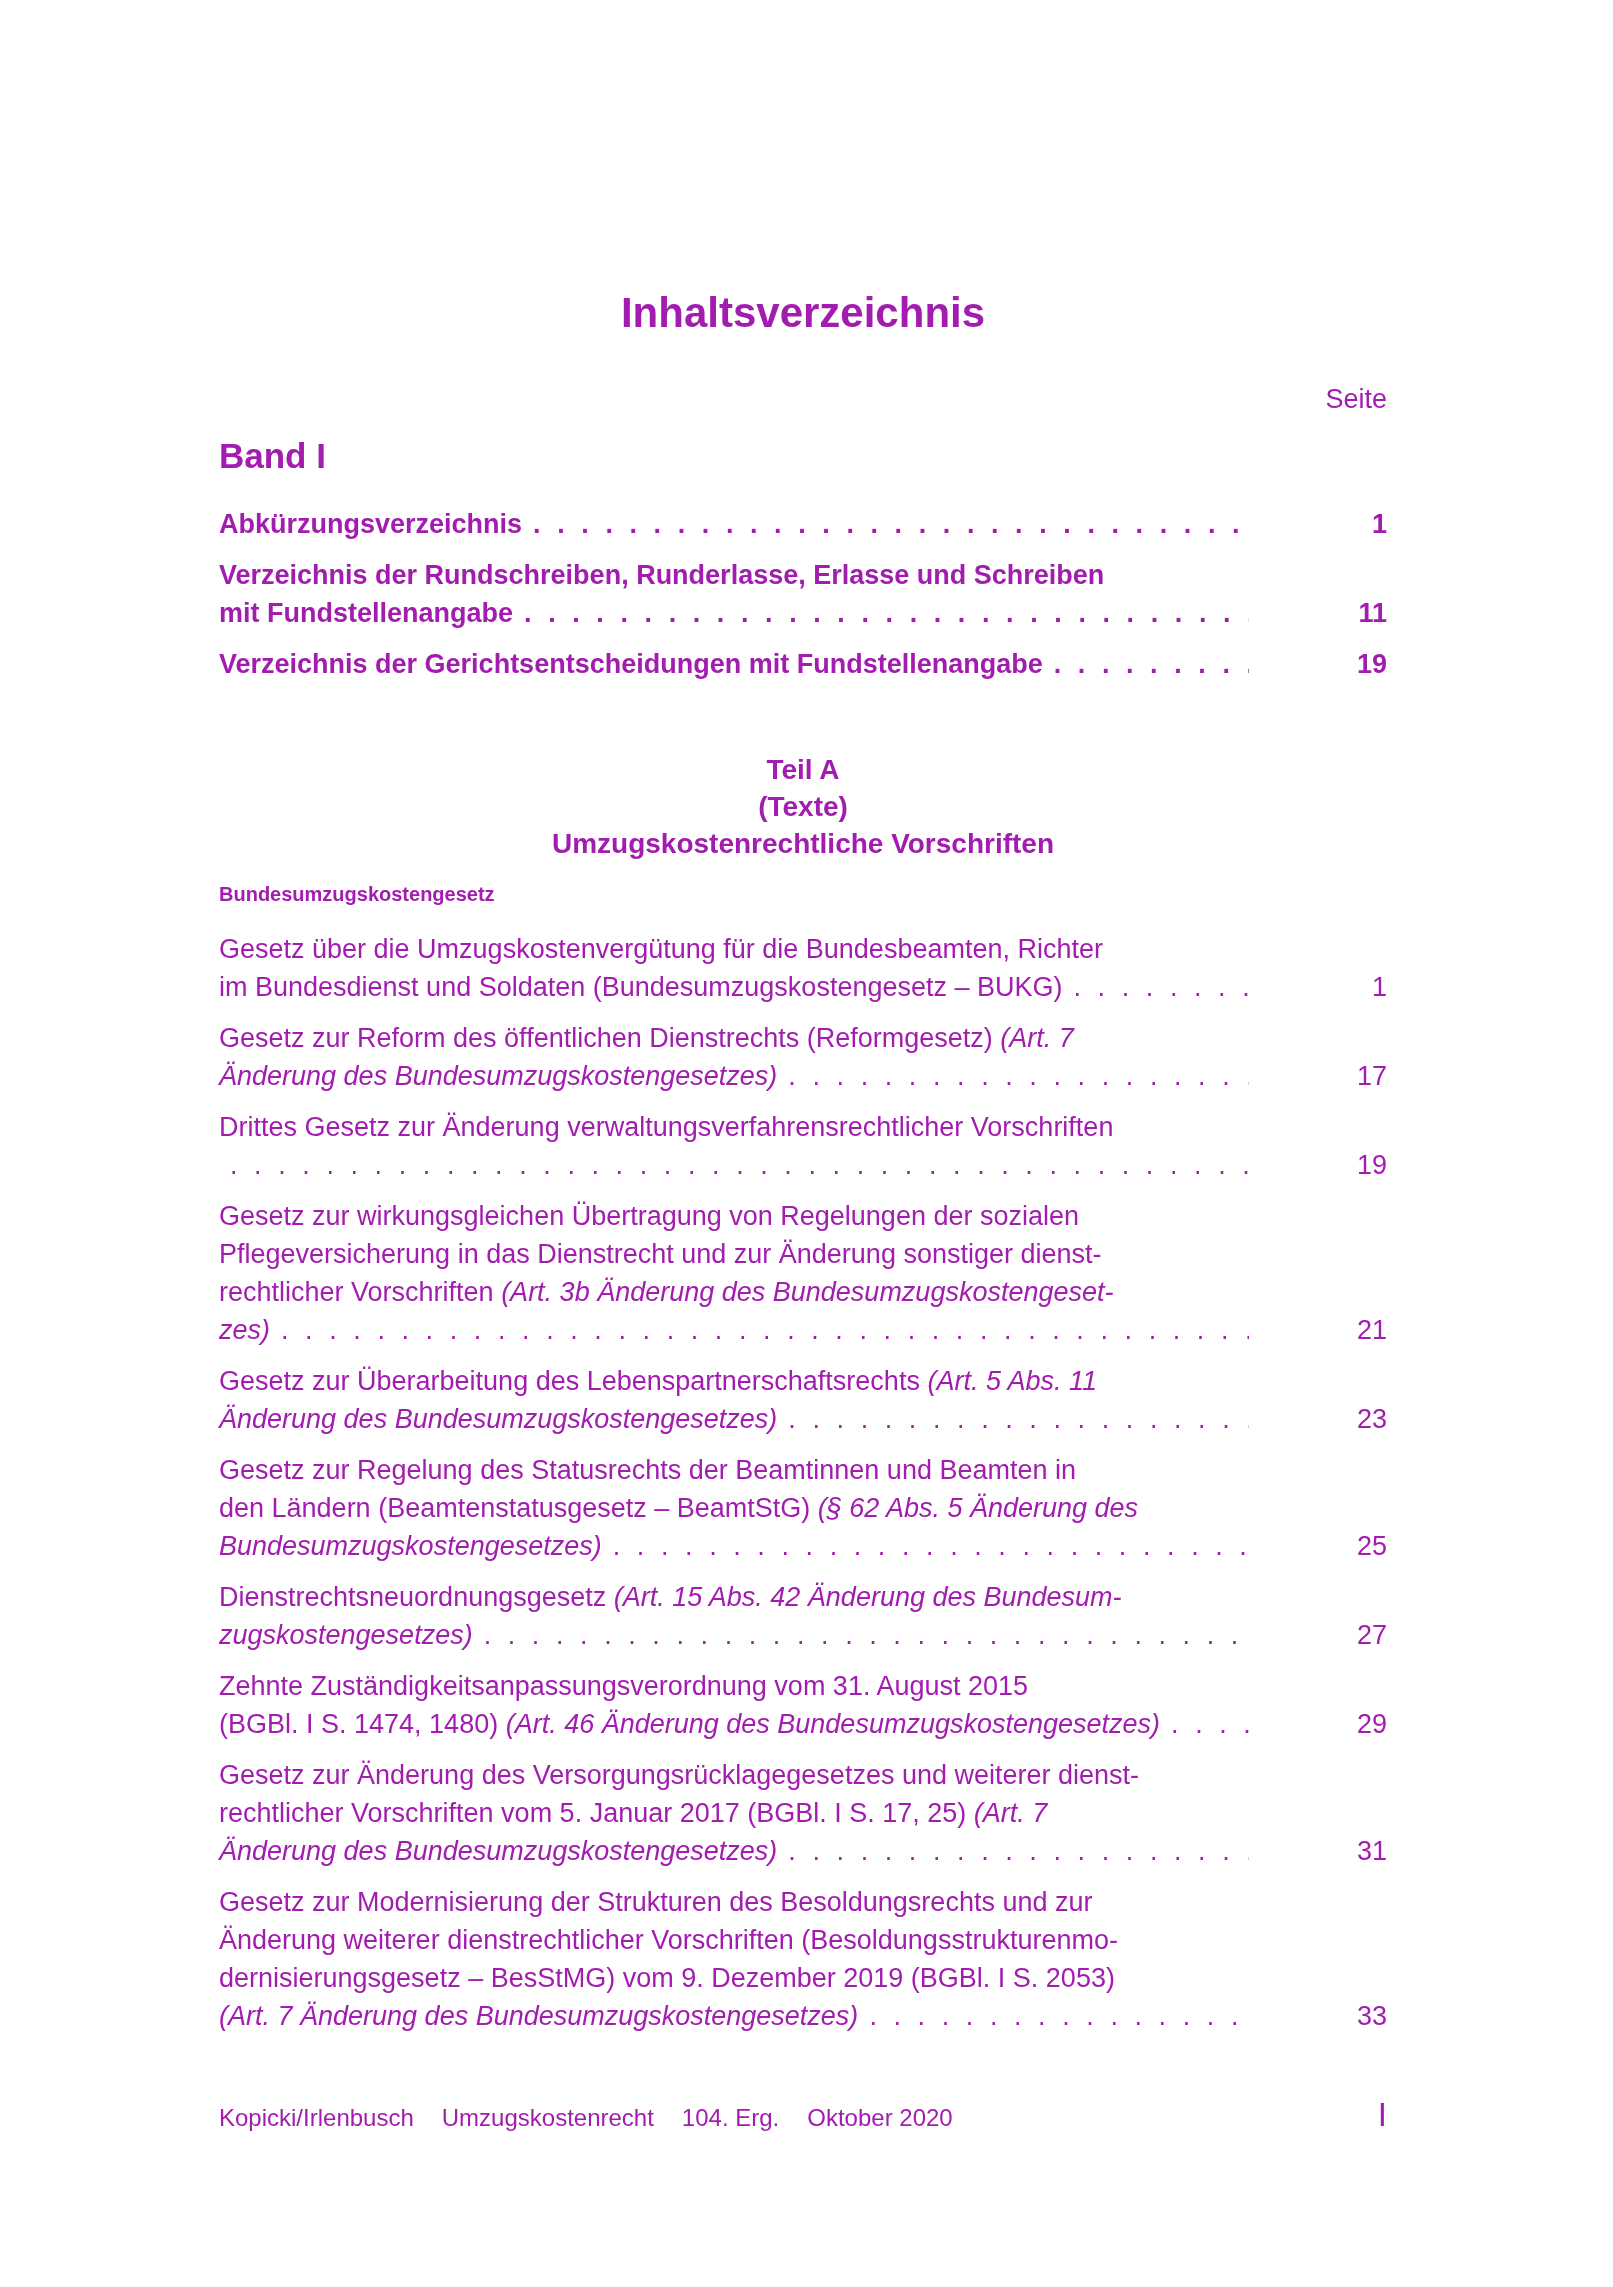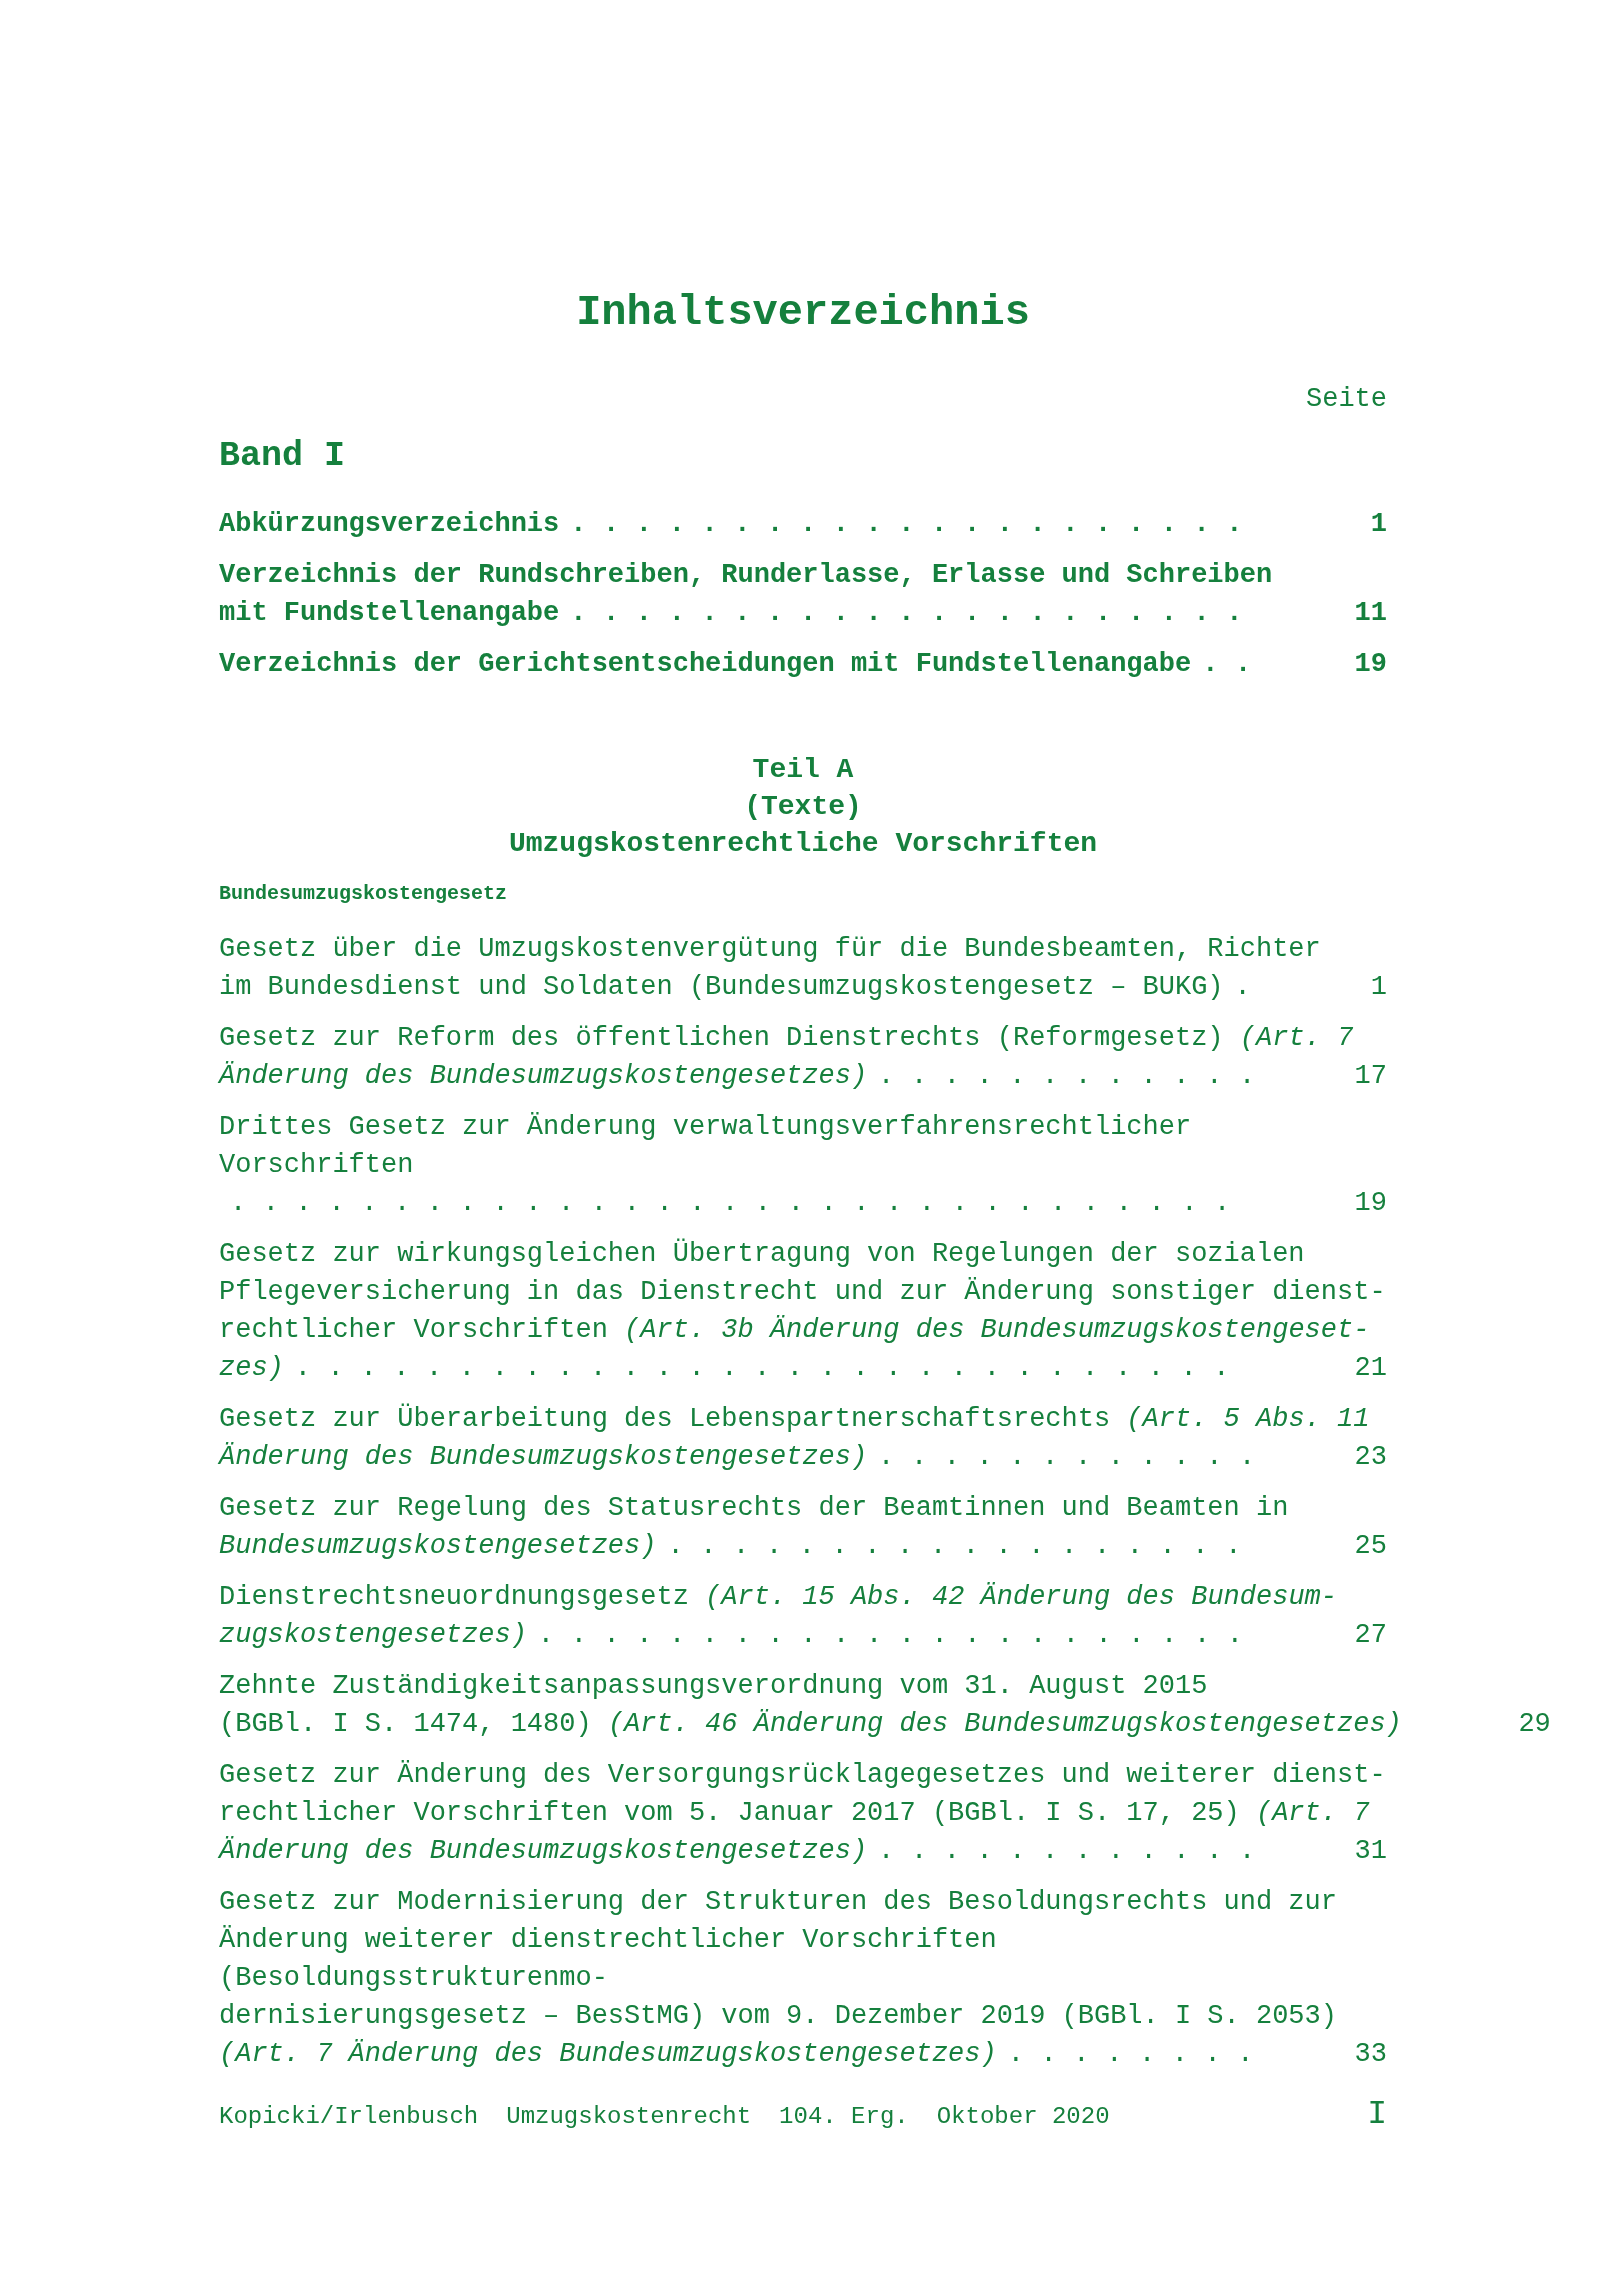--- a/index.html
+++ b/index.html
@@ -1,22 +1,22 @@
 <!DOCTYPE html>
 <html style="font-size:14.8px"><head>
 <meta charset="utf-8">
 <style>
   html,body{margin:0;padding:0;background:#ffffff;}
   .page{
     position:relative;
     width:1613px;
     height:2288px;
     background:#ffffff;
-    color:#15803d;
-    font-family:Liberation Mono, monospace;
+    color:#a21caf;
+    font-family:Liberation Sans, sans-serif;
     overflow:hidden;
   }
   .content{
     position:absolute;
     left:219px;
     top:0;
     width:1168px;
   }
   .title{
     margin:292px 0 0 0;
@@ -174,20 +174,21 @@
         <div class="entry">
           <div class="eline"><span class="txt"><span>Gesetz zur Überarbeitung des Lebenspartnerschaftsrechts </span><span class="it">(Art. 5 Abs. 11</span></span></div>
           <div class="eline last">
             <span class="txt"><span class="it">Änderung des Bundesumzugskostengesetzes)</span></span>
             <span class="dots">................................................................................</span>
             <span class="pagenum">23</span>
           </div>
         </div>
         <div class="entry">
           <div class="eline"><span class="txt"><span>Gesetz zur Regelung des Statusrechts der Beamtinnen und Beamten in</span></span></div>
+          <div class="eline"><span class="txt"><span>den Ländern (Beamtenstatusgesetz – BeamtStG) </span><span class="it">(§ 62 Abs. 5 Änderung des</span></span></div>
           <div class="eline last">
             <span class="txt"><span class="it">Bundesumzugskostengesetzes)</span></span>
             <span class="dots">................................................................................</span>
             <span class="pagenum">25</span>
           </div>
         </div>
         <div class="entry">
           <div class="eline"><span class="txt"><span>Dienstrechtsneuordnungsgesetz </span><span class="it">(Art. 15 Abs. 42 Änderung des Bundesum-</span></span></div>
           <div class="eline last">
             <span class="txt"><span class="it">zugskostengesetzes)</span></span>

